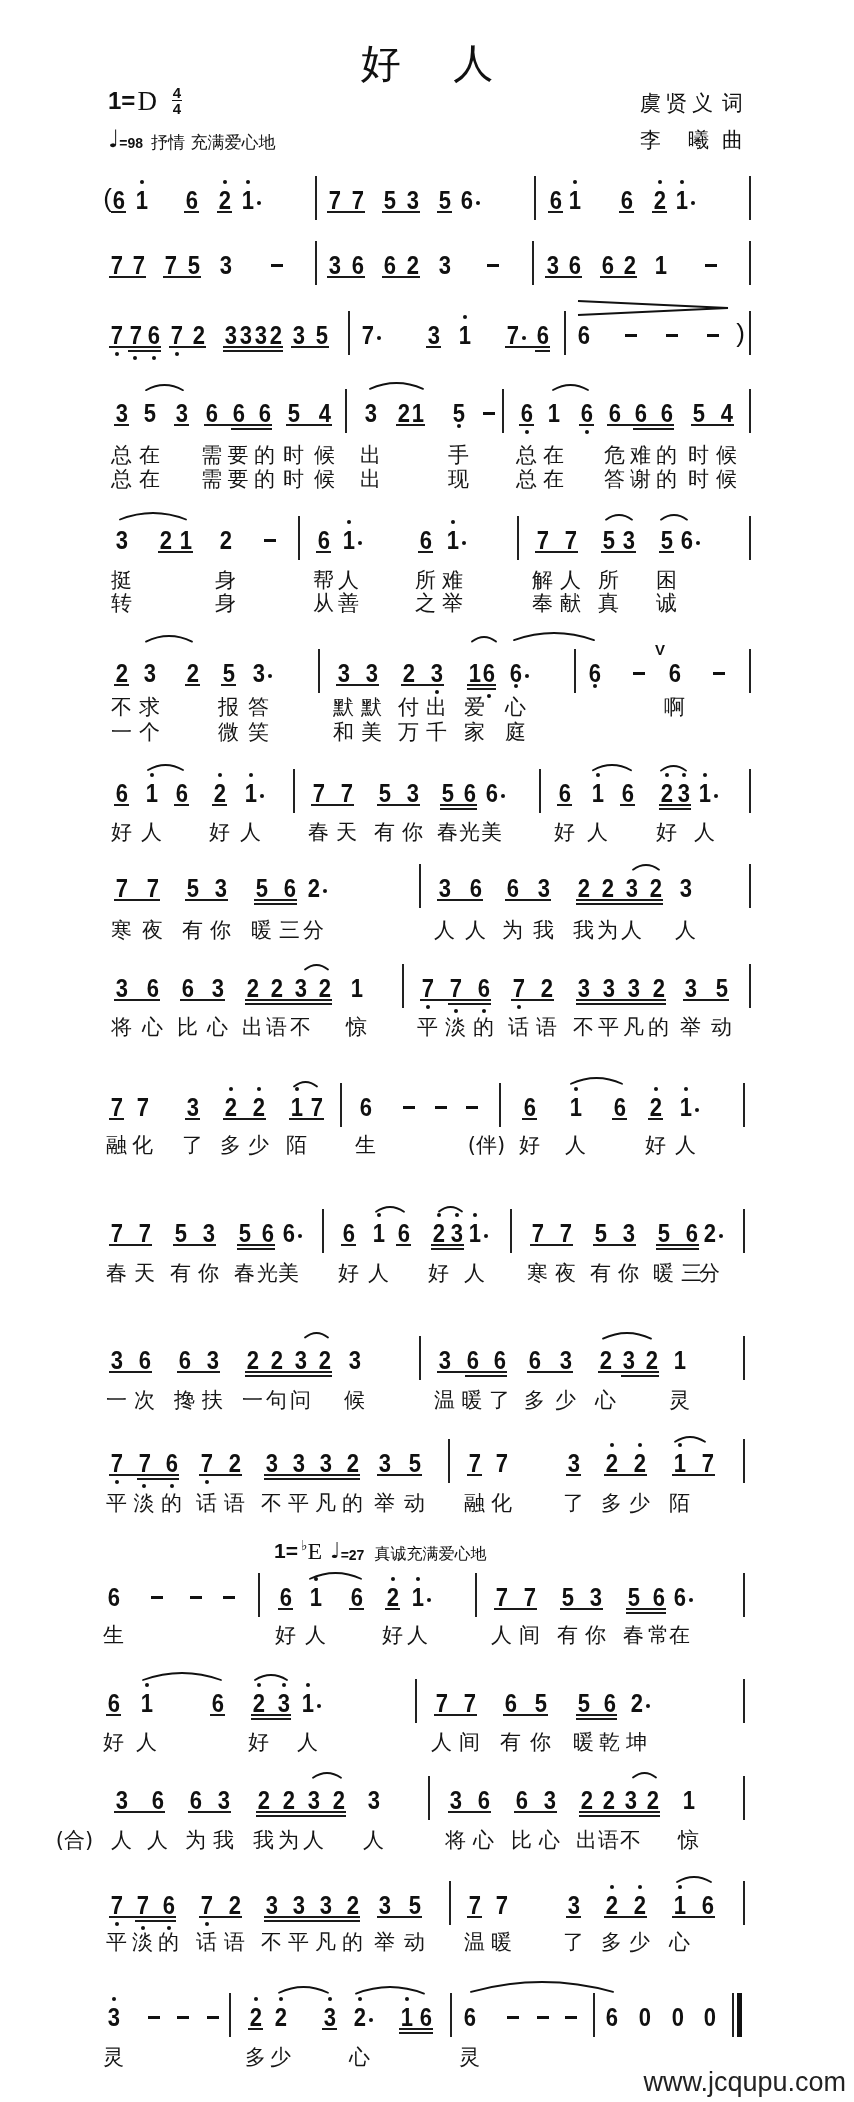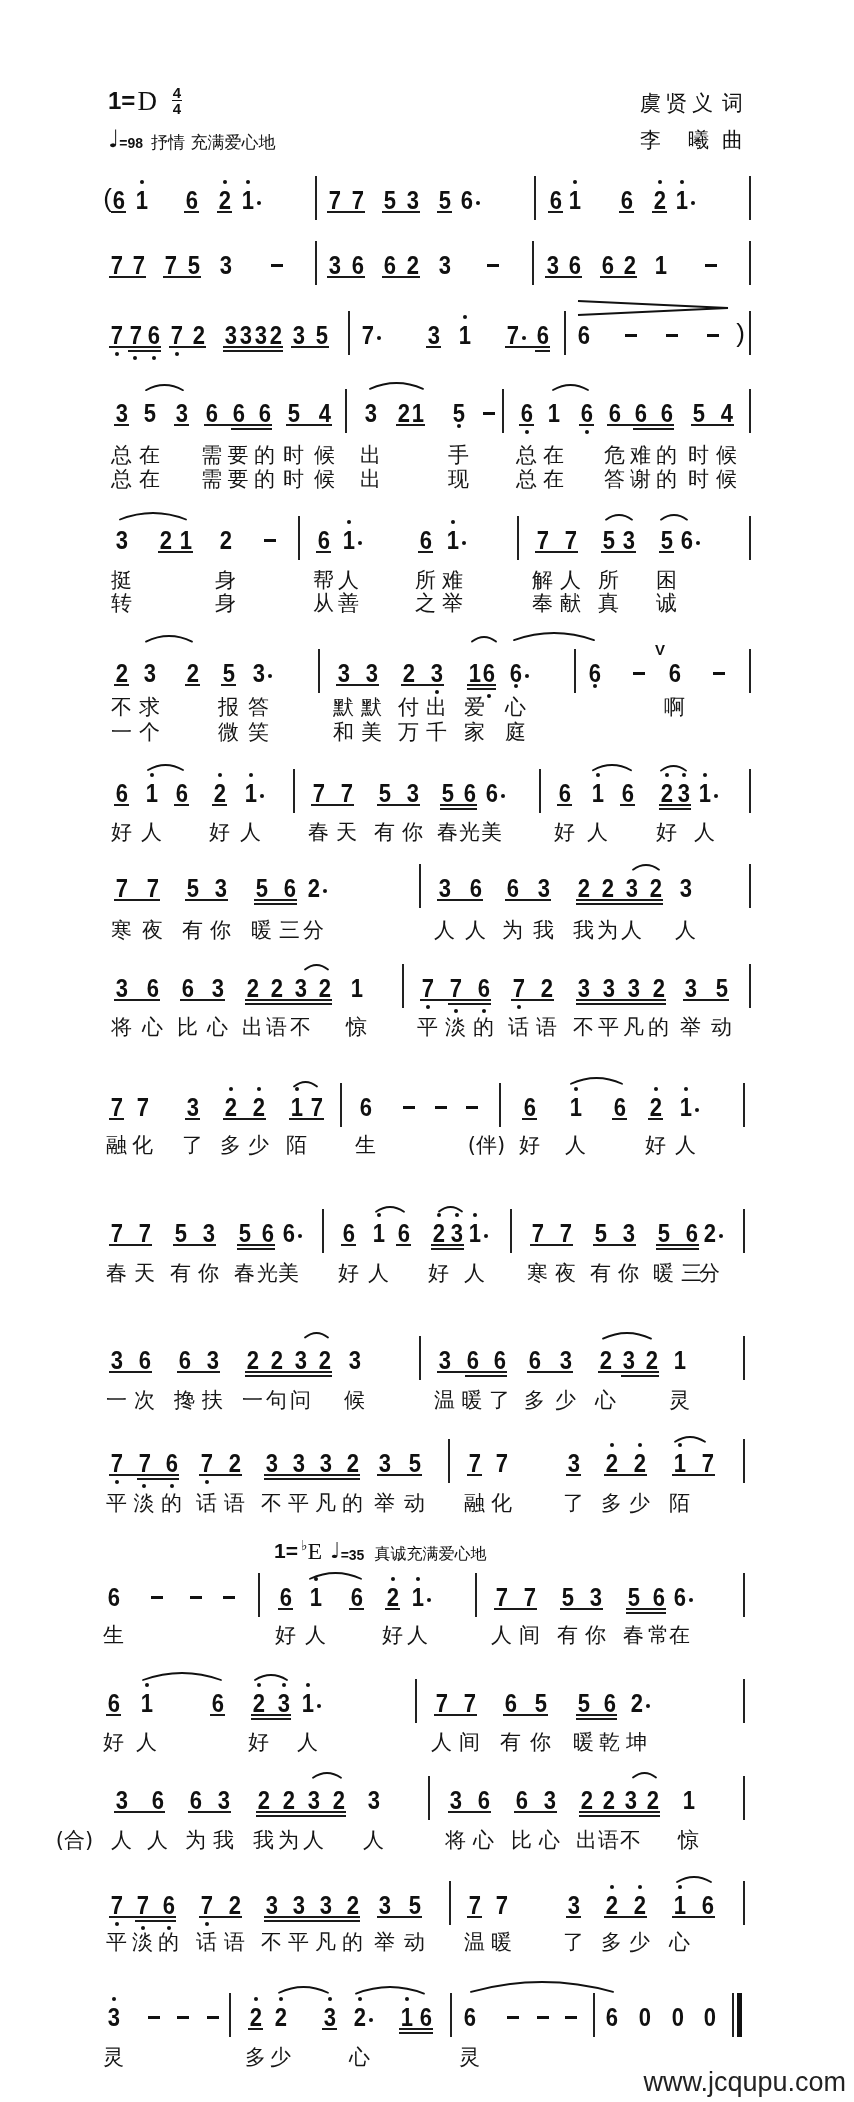--- a/index.html
+++ b/index.html
@@ -33,20 +33,21 @@
 .bar.thick{width:5px;background:#111;}
 .breath{position:absolute;font-weight:bold;font-size:15px;line-height:16px;}
 #arc-layer{position:absolute;left:0;top:0;pointer-events:none;}
 #watermark{right:8px;top:2066px;font-size:27px;line-height:32px;color:#222;font-family:"Liberation Sans",sans-serif;}
 </style>
 </head>
 <body>
 
 <div id="page">
 
+  <div id="title" class="abs">好 人</div>
 
   <div class="abs key-line" style="left:108px;top:86px;">
     <span class="key-prefix">1=</span>
     <span class="key-tonic">D</span>
     <span class="timesig">
       <span>4</span>
       <span class="frac"></span>
       <span>4</span>
     </span>
   </div>
@@ -60,21 +61,21 @@
   <div class="abs author" style="left:640px;top:90px;letter-spacing:5px;">虞贤义</div>
   <div class="abs author" style="left:722px;top:90px;">词</div>
   <div class="abs author" style="left:640px;top:127px;letter-spacing:27px;">李曦</div>
   <div class="abs author" style="left:722px;top:127px;">曲</div>
 
   <div class="abs kc-line" style="left:274px;top:1538px;">
     <span class="kc-prefix">1=</span>
     <span class="kc-acc">♭</span>
     <span class="kc-tonic">E</span>
     <span class="kc-glyph">♩</span>
-    <span class="kc-val">=35</span>
+    <span class="kc-val">=27</span>
     <span class="kc-text">真诚充满爱心地</span>
   </div>
 
   <div id="score-layer">
       <div class="note paren" style="left: 101px; top: 184px;">(</div>
       <div class="note" style="left: 112px; top: 186px;">6</div>
       <div class="note" style="left: 135px; top: 186px;">1</div>
       <div class="dot" style="left: 139.5px; top: 180px;"></div>
       <div class="uline" style="left: 111px; top: 211px; width: 15px;"></div>
       <div class="note" style="left: 185px; top: 186px;">6</div>

